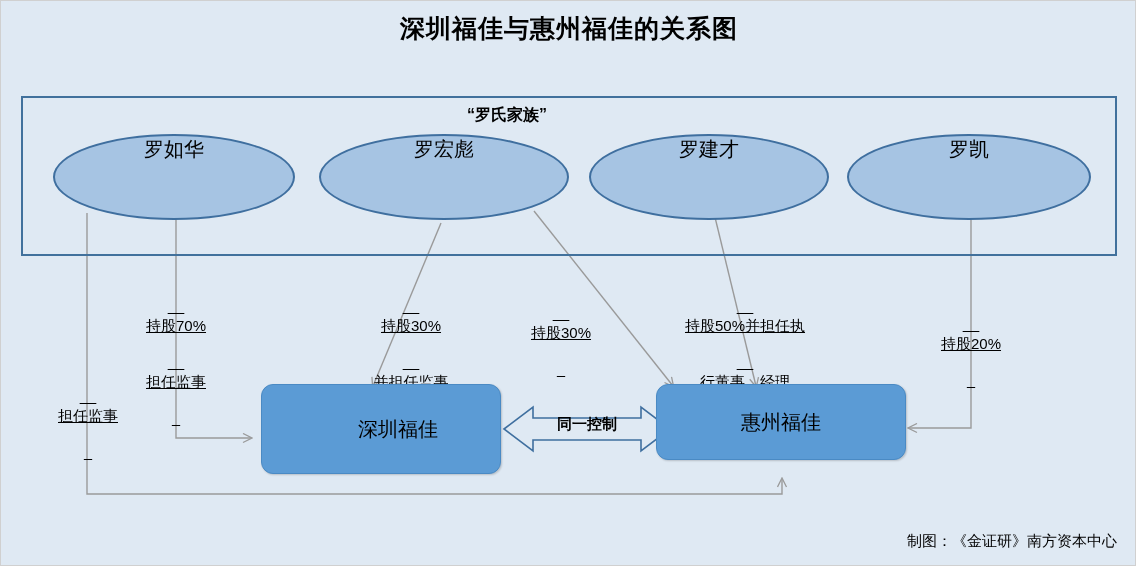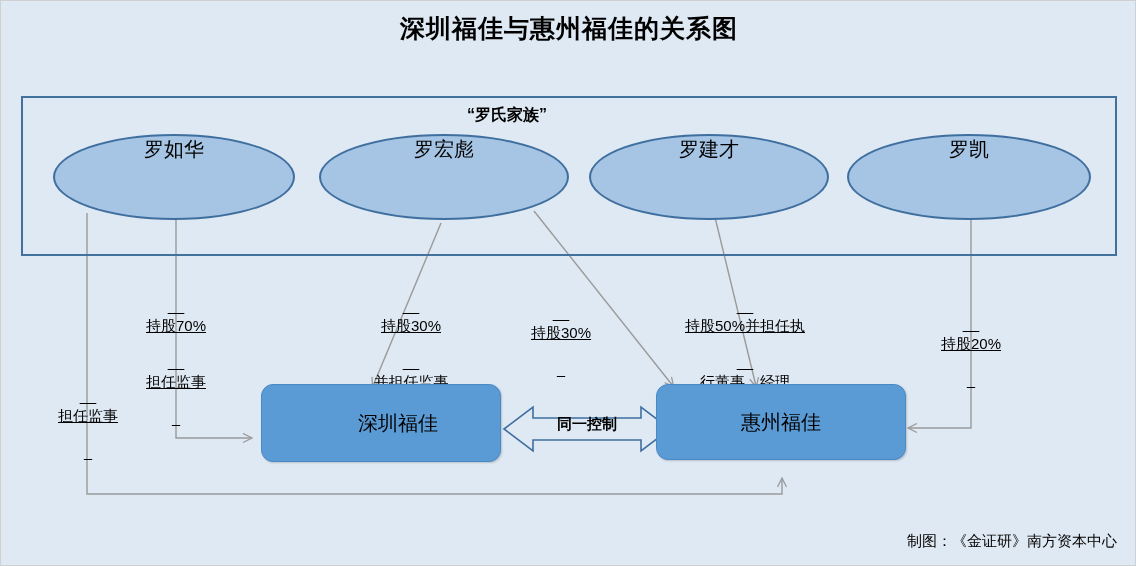--- a/index.html
+++ b/index.html
@@ -168,21 +168,21 @@
 
   <div class="txt edge-label" style="left:660px; top:278px; width:168px;">
     <div>持股50%并担任执</div>
     <div>行董事、经理</div>
   </div>
 
   <div class="txt edge-label" style="left:905px; top:296px; width:130px;">
     <div>持股20%</div>
   </div>
 
-  <div class="compbox" style="left:260px; top:383px; width:240px; height:78px;padding-left:34px;">
+  <div class="compbox" style="left:260px; top:383px; width:240px; height:90px;padding-left:34px;">
     <span>深圳福佳</span>
   </div>
   <div class="compbox" style="left:655px; top:383px; width:250px; height:76px;">
     <span>惠州福佳</span>
   </div>
 
   <div class="txt" id="ctrl-label" style="left:528px; top:414px; width:116px;">同一控制</div>
 
   <div class="txt" id="credit">制图：《金证研》南方资本中心</div>
 

